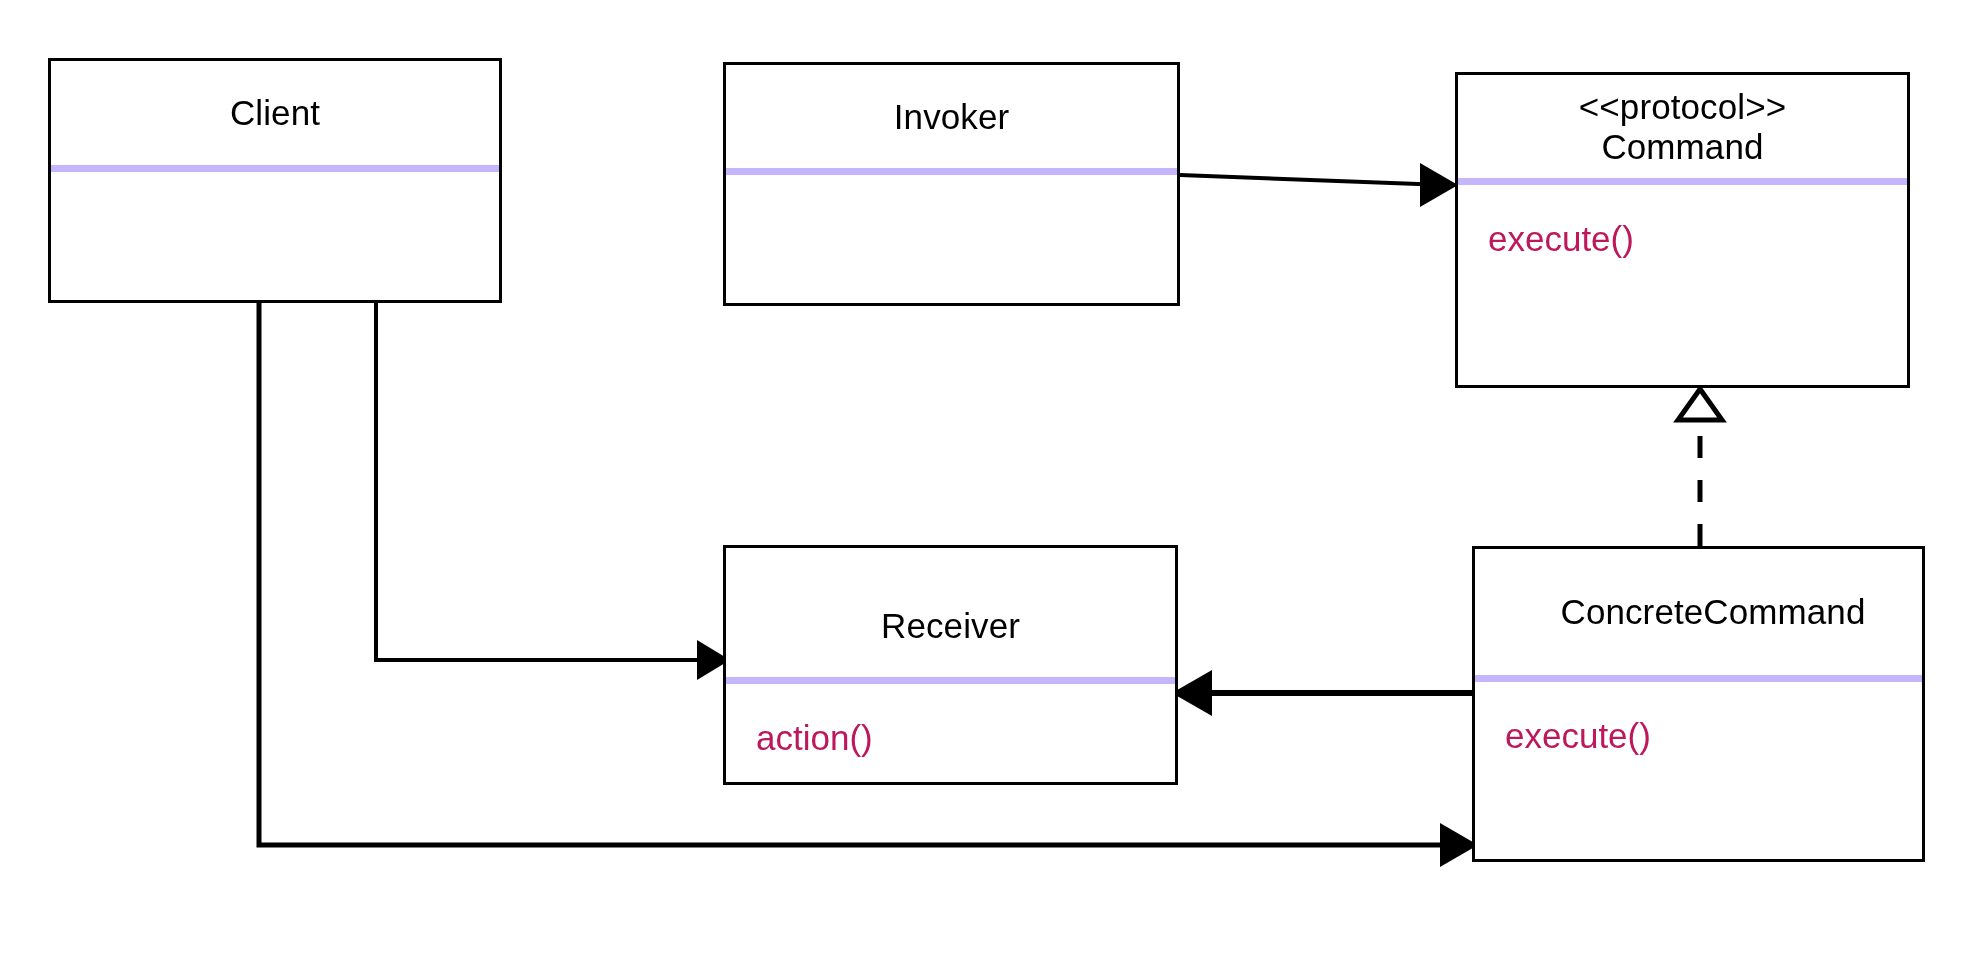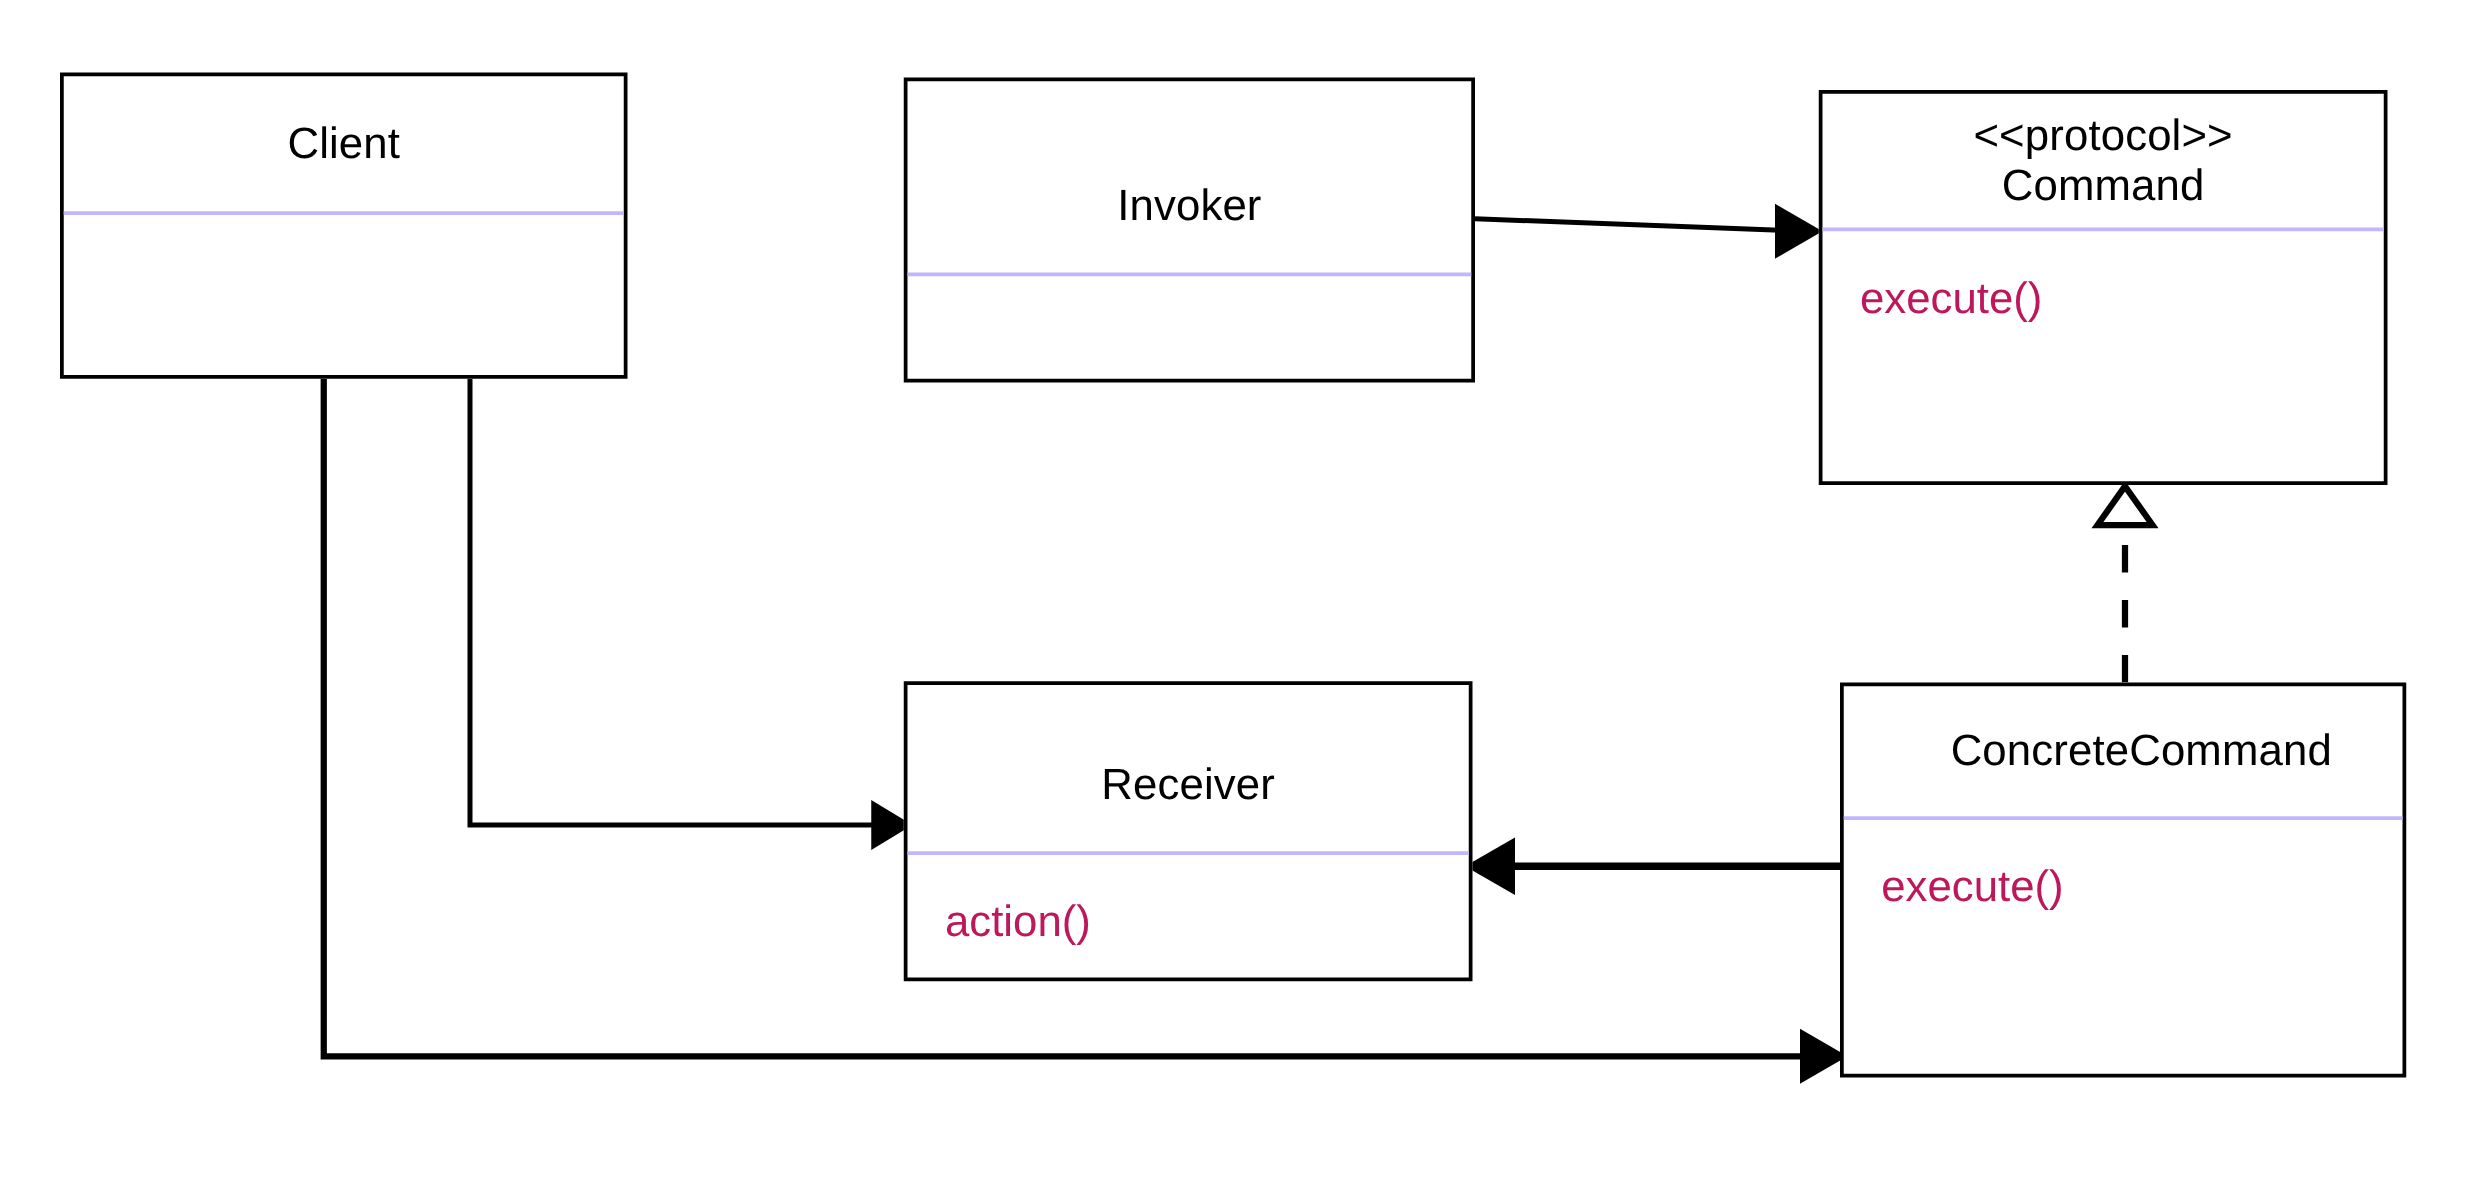--- a/index.html
+++ b/index.html
@@ -28,21 +28,21 @@
   .uml-class {
     position: absolute;
     box-sizing: border-box;
     background: #ffffff;
     border: 3px solid #000000;
     z-index: 2;
   }
   .compartment-title {
     box-sizing: border-box;
     width: 100%;
-    border-bottom: 3px solid #c4b5fd;
+    border-bottom: 7px solid #c4b5fd;
     display: flex;
     flex-direction: column;
     align-items: center;
     justify-content: center;
     text-align: center;
     color: #000000;
     font-size: 35px;
     line-height: 1.13;
     letter-spacing: 0.1px;
   }
@@ -66,33 +66,33 @@
     display: block;
     white-space: nowrap;
   }
 
   
   #class-client      { left: 48px;   top: 58px;  width: 454px; height: 245px; }
   #class-client  .compartment-title { height: 111px; }
   #class-client  .compartment-ops   { height: 128px; }
 
   #class-invoker     { left: 723px;  top: 62px;  width: 457px; height: 244px; }
-  #class-invoker .compartment-title { height: 110px; margin-top: 46px; }
+  #class-invoker .compartment-title { height: 110px; }
   #class-invoker .compartment-ops   { height: 128px; }
 
   #class-command     { left: 1455px; top: 72px;  width: 455px; height: 316px; }
   #class-command .compartment-title { height: 110px; }
   #class-command .compartment-ops   { height: 200px; }
 
   #class-receiver    { left: 723px;  top: 545px; width: 455px; height: 240px; }
   #class-receiver .compartment-title { height: 110px; margin-top: 26px; }
   #class-receiver .compartment-ops   { height: 126px; }
 
   #class-concrete    { left: 1472px; top: 546px; width: 453px; height: 316px; }
-  #class-concrete .compartment-title { height: 107px; padding-left: 29px; }
+  #class-concrete .compartment-title { height: 133px; padding-left: 29px; }
   #class-concrete .compartment-ops   { height: 201px; }
 </style>
 </head>
 <body>
 
 <div id="canvas">
 
   <svg id="edges" viewBox="0 0 1983 955" width="1983" height="955" xmlns="http://www.w3.org/2000/svg">
 
     <g>

